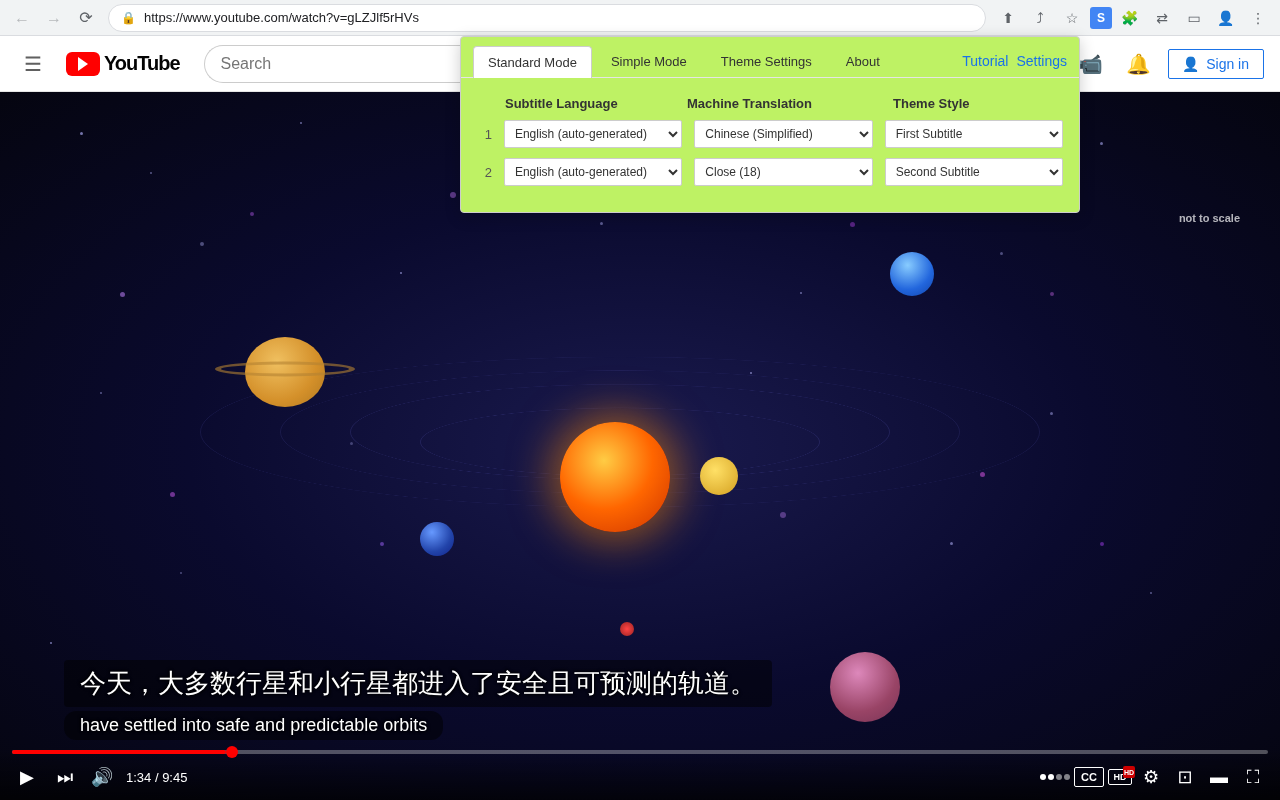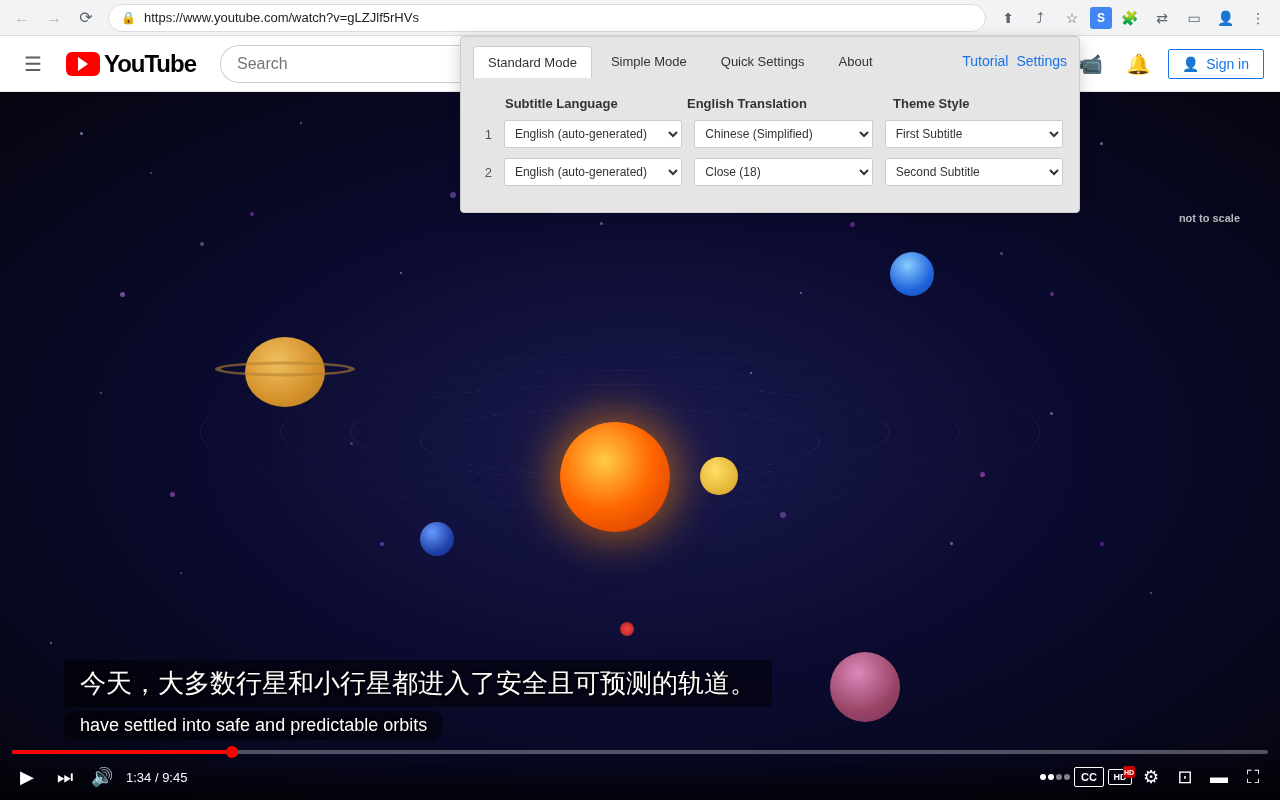--- a/index.html
+++ b/index.html
@@ -86,21 +86,21 @@
       border-radius: 6px;
       display: flex; align-items: center; justify-content: center;
     }
     .yt-logo-icon::after {
       content: '';
       width: 0; height: 0;
       border-left: 10px solid white;
       border-top: 7px solid transparent;
       border-bottom: 7px solid transparent;
     }
-    .yt-logo-text { font-size: 24px; font-weight: bold; color: #030303; letter-spacing: -1px; }
+    .yt-logo-text { font-size: 20px; font-weight: bold; color: #030303; letter-spacing: -1px; }
     .yt-search-bar {
       flex: 1;
       max-width: 580px;
       display: flex;
       height: 38px;
     }
     .yt-search-input {
       flex: 1;
       border: 1px solid #ccc;
       border-right: none;
@@ -133,21 +133,21 @@
       background: none;
       cursor: pointer;
     }
 
     
     .popup-overlay {
       position: absolute;
       top: 36px;
       left: 460px;
       width: 620px;
-      background: #e5e5e5;
+      background: #bef264;
       border: 1px solid #ccc;
       border-radius: 4px;
       box-shadow: 0 4px 16px rgba(0,0,0,0.2);
       z-index: 1000;
     }
     .popup-tabs {
       display: flex;
       align-items: center;
       padding: 8px 12px 0;
       border-bottom: 1px solid #e5e5e5;
@@ -458,35 +458,35 @@
       <span>👤</span>
       <span>Sign in</span>
     </button>
   </div>
 </div>
 
 <div class="popup-overlay">
   <div class="popup-tabs">
     <button class="popup-tab active">Standard Mode</button>
     <button class="popup-tab">Simple Mode</button>
-    <button class="popup-tab">Quick Settings</button>
+    <button class="popup-tab">Theme Settings</button>
     <button class="popup-tab">About</button>
     <div class="popup-tab-links">
       <button class="popup-link">Tutorial</button>
       <button class="popup-link">Settings</button>
     </div>
   </div>
   <div class="popup-content">
 
     <div class="popup-headers">
       <div class="col1">
         <span class="popup-col-header">Subtitle Language</span>
       </div>
       <div class="col2">
-        <span class="popup-col-header">English Translation</span>
+        <span class="popup-col-header">Machine Translation</span>
       </div>
       <div class="col3">
         <span class="popup-col-header">Theme Style</span>
       </div>
     </div>
 
     <div class="popup-row">
       <span class="row-num">1</span>
       <select class="popup-select">
         <option>English (auto-generated)</option>

